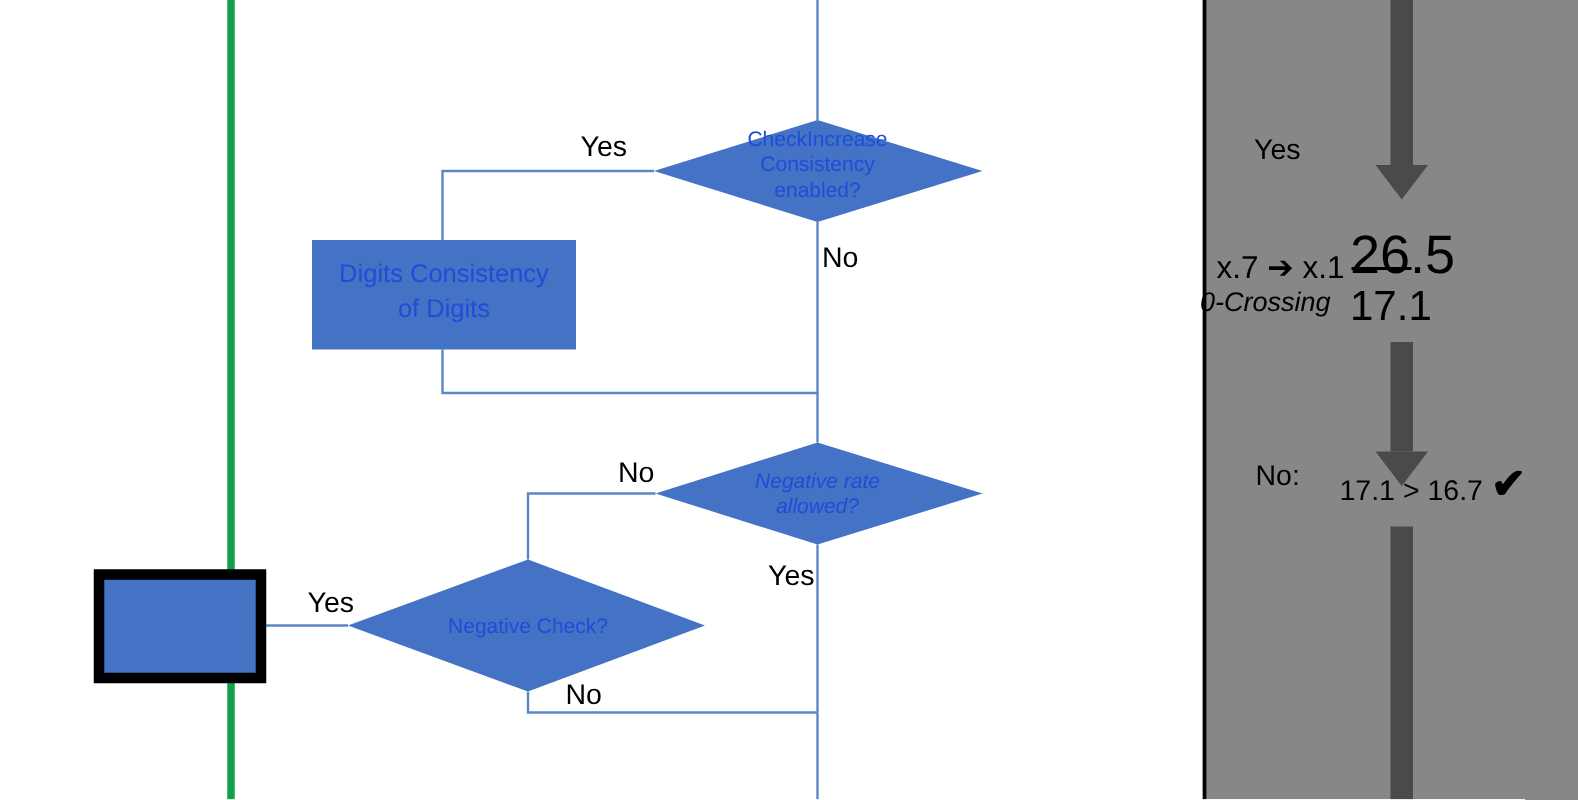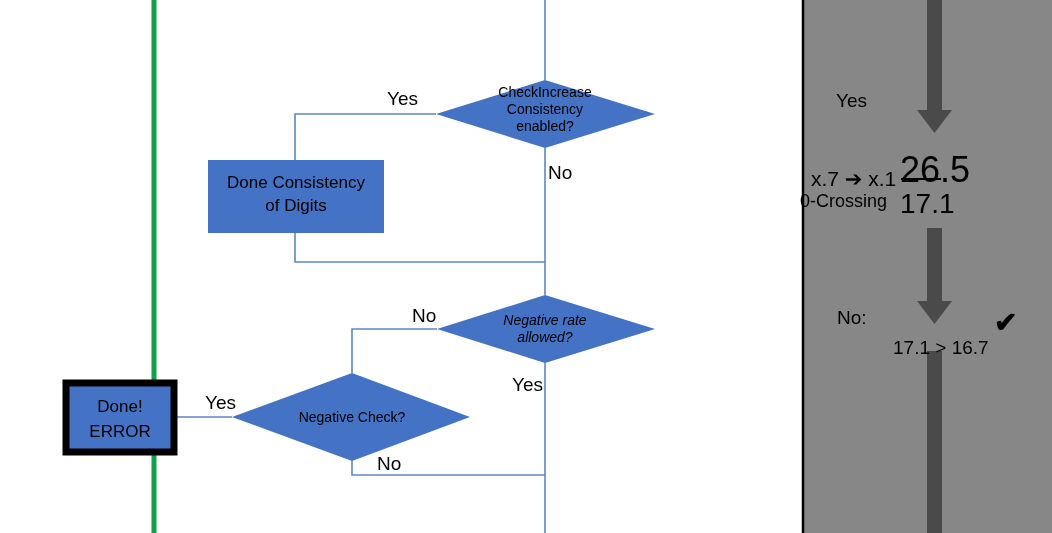--- a/index.html
+++ b/index.html
@@ -16,21 +16,21 @@
     font-family: "Liberation Sans", sans-serif;
   }
   
   #flow-svg, #panel-svg {
     position: absolute;
     left: 0;
     top: 0;
   }
   .node-label {
     position: absolute;
-    color: #000000;
+    color: #1d4ed8;
     font-family: "Liberation Sans", sans-serif;
     text-align: center;
     line-height: 1.2;
     pointer-events: none;
   }
   .edge-label {
     position: absolute;
     color: #000000;
     font-family: "Liberation Sans", sans-serif;
     font-size: 19px;
@@ -85,37 +85,33 @@
     <rect x="66" y="383" width="108" height="69" fill="#4472C4" stroke="#000000" stroke-width="7"></rect>
   </svg>
 
   <div class="node-label" style="left:465px; top:84px; width:160px; font-size:14px;">
     <div>CheckIncrease</div>
     <div>Consistency</div>
     <div>enabled?</div>
   </div>
 
   <div class="node-label" style="left:208px; top:172px; width:176px; font-size:17px; line-height:1.35;">
-    <div>Done Consistency</div>
+    <div>Digits Consistency</div>
     <div>of Digits</div>
   </div>
 
   <div class="node-label" style="left:465px; top:312px; width:160px; font-size:14px;font-style:italic;">
     <div>Negative rate</div>
     <div>allowed?</div>
   </div>
 
   <div class="node-label" style="left:272px; top:409px; width:160px; font-size:14px;">
     <div>Negative Check?</div>
   </div>
 
-  <div class="node-label" style="left:66px; top:395px; width:108px; font-size:17px; line-height:1.45;">
-    <div>Done!</div>
-    <div>ERROR</div>
-  </div>
 
   <div class="edge-label" style="left:387px; top:89px;">Yes</div>
   <div class="edge-label" style="left:548px; top:163px;">No</div>
   <div class="edge-label" style="left:412px; top:306px;">No</div>
   <div class="edge-label" style="left:512px; top:375px;">Yes</div>
   <div class="edge-label" style="left:205px; top:393px;">Yes</div>
   <div class="edge-label" style="left:377px; top:454px;">No</div>
 
   <svg id="panel-svg" width="1052" height="533">
 
@@ -128,24 +124,24 @@
     <rect x="927" y="228" width="15" height="73" fill="#4A4A4A"></rect>
     <polygon points="917,301 952,301 934.5,324" fill="#4A4A4A"></polygon>
 
     <rect x="927" y="351" width="15" height="182" fill="#4A4A4A"></rect>
   </svg>
 
   <div class="panel-text" style="left:836px; top:91px; font-size:19px;">Yes</div>
 
   <div class="panel-text" style="left:811px; top:168px; font-size:21px;">x.7 ➔ x.1</div>
 
-  <div class="panel-text" style="left:800px; top:192px; font-size:18px;">0-Crossing</div>
+  <div class="panel-text" style="left:800px; top:192px; font-size:18px;font-style:italic;">0-Crossing</div>
 
   <div class="panel-text" style="left:900px; top:152px; font-size:36px; letter-spacing:0px;">26.5</div>
   <div class="strike-line" style="left:901px; top:178px; width:40px; height:2px;"></div>
 
   <div class="panel-text" style="left:900px; top:190px; font-size:28px;">17.1</div>
 
   <div class="panel-text" style="left:837px; top:308px; font-size:19px;">No:</div>
-  <div class="panel-text" style="left:893px; top:318px; font-size:19px;margin-top:20px;">17.1 &gt; 16.7</div>
+  <div class="panel-text" style="left:893px; top:318px; font-size:19px;">17.1 &gt; 16.7</div>
   <div class="panel-text" style="left:994px; top:309px; font-size:28px; font-weight:bold;">✔</div>
 
 </div>
 
 </body></html>

